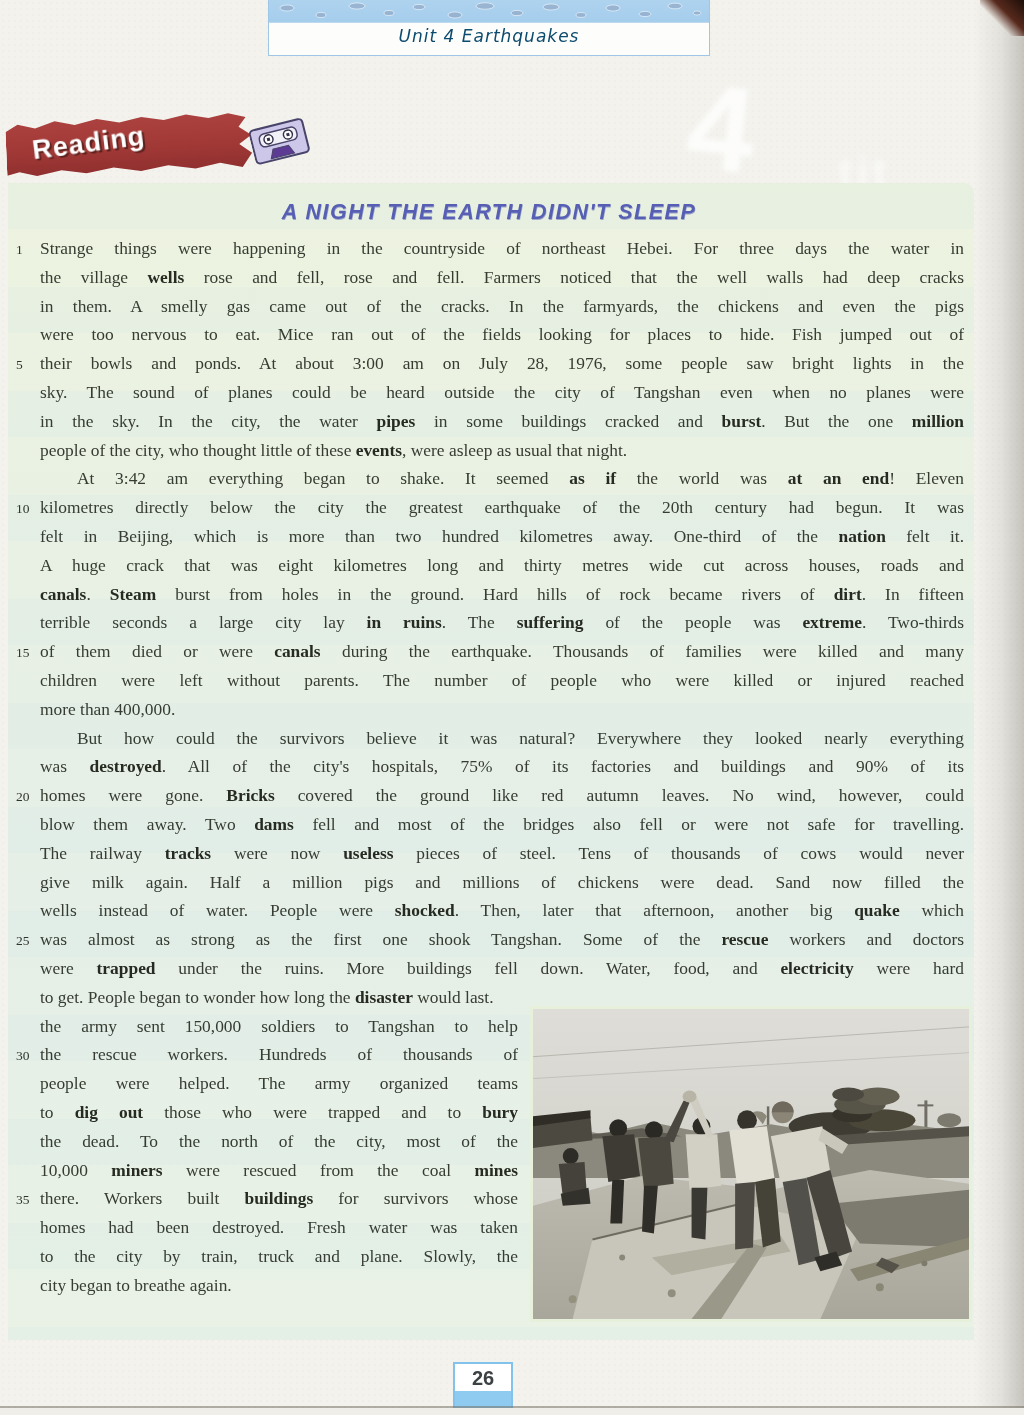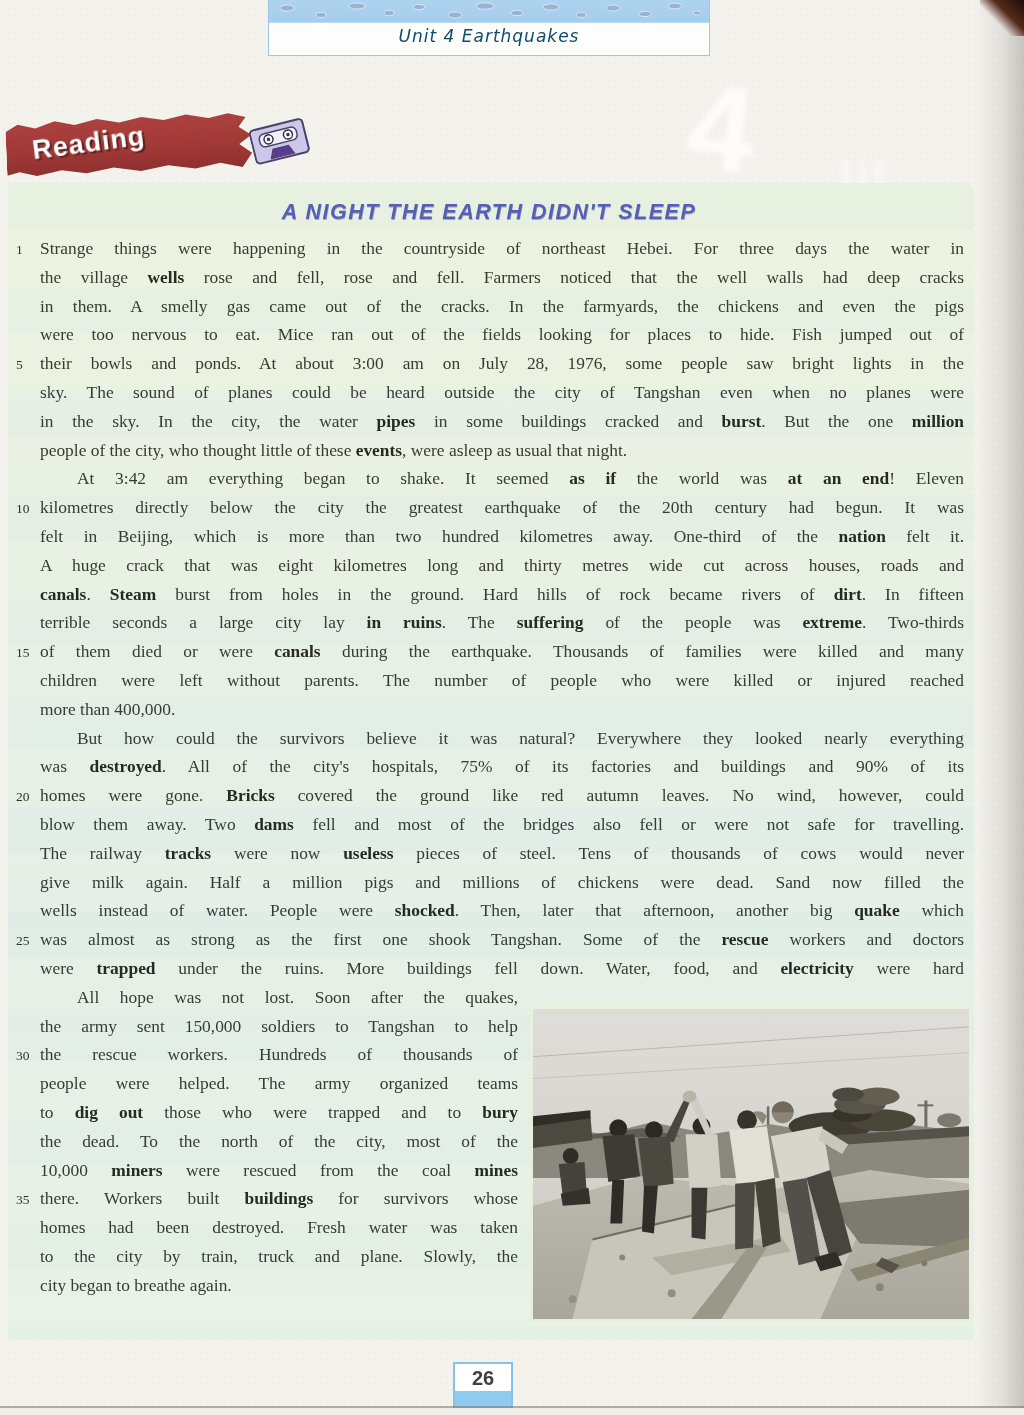--- a/index.html
+++ b/index.html
@@ -280,23 +280,23 @@
         <span class="ltext">wells instead of water. People were <b>shocked</b>. Then, later that afternoon, another big <b>quake</b> which</span>
       </div>
       <div class="line">
         <span class="lnum">25</span>
         <span class="ltext">was almost as strong as the first one shook Tangshan. Some of the <b>rescue</b> workers and doctors</span>
       </div>
       <div class="line">
         <span class="lnum"></span>
         <span class="ltext">were <b>trapped</b> under the ruins. More buildings fell down. Water, food, and <b>electricity</b> were hard</span>
       </div>
-      <div class="line narrow indent">
-        <span class="lnum"></span>
-        <span class="ltext">All hope was not lost. Soon after the quakes,</span>
+      <div class="line last">
+        <span class="lnum"></span>
+        <span class="ltext">to get. People began to wonder how long the <b>disaster</b> would last.</span>
       </div>
       <div class="line narrow">
         <span class="lnum"></span>
         <span class="ltext">the army sent 150,000 soldiers to Tangshan to help</span>
       </div>
       <div class="line narrow">
         <span class="lnum">30</span>
         <span class="ltext">the rescue workers. Hundreds of thousands of</span>
       </div>
       <div class="line narrow">

